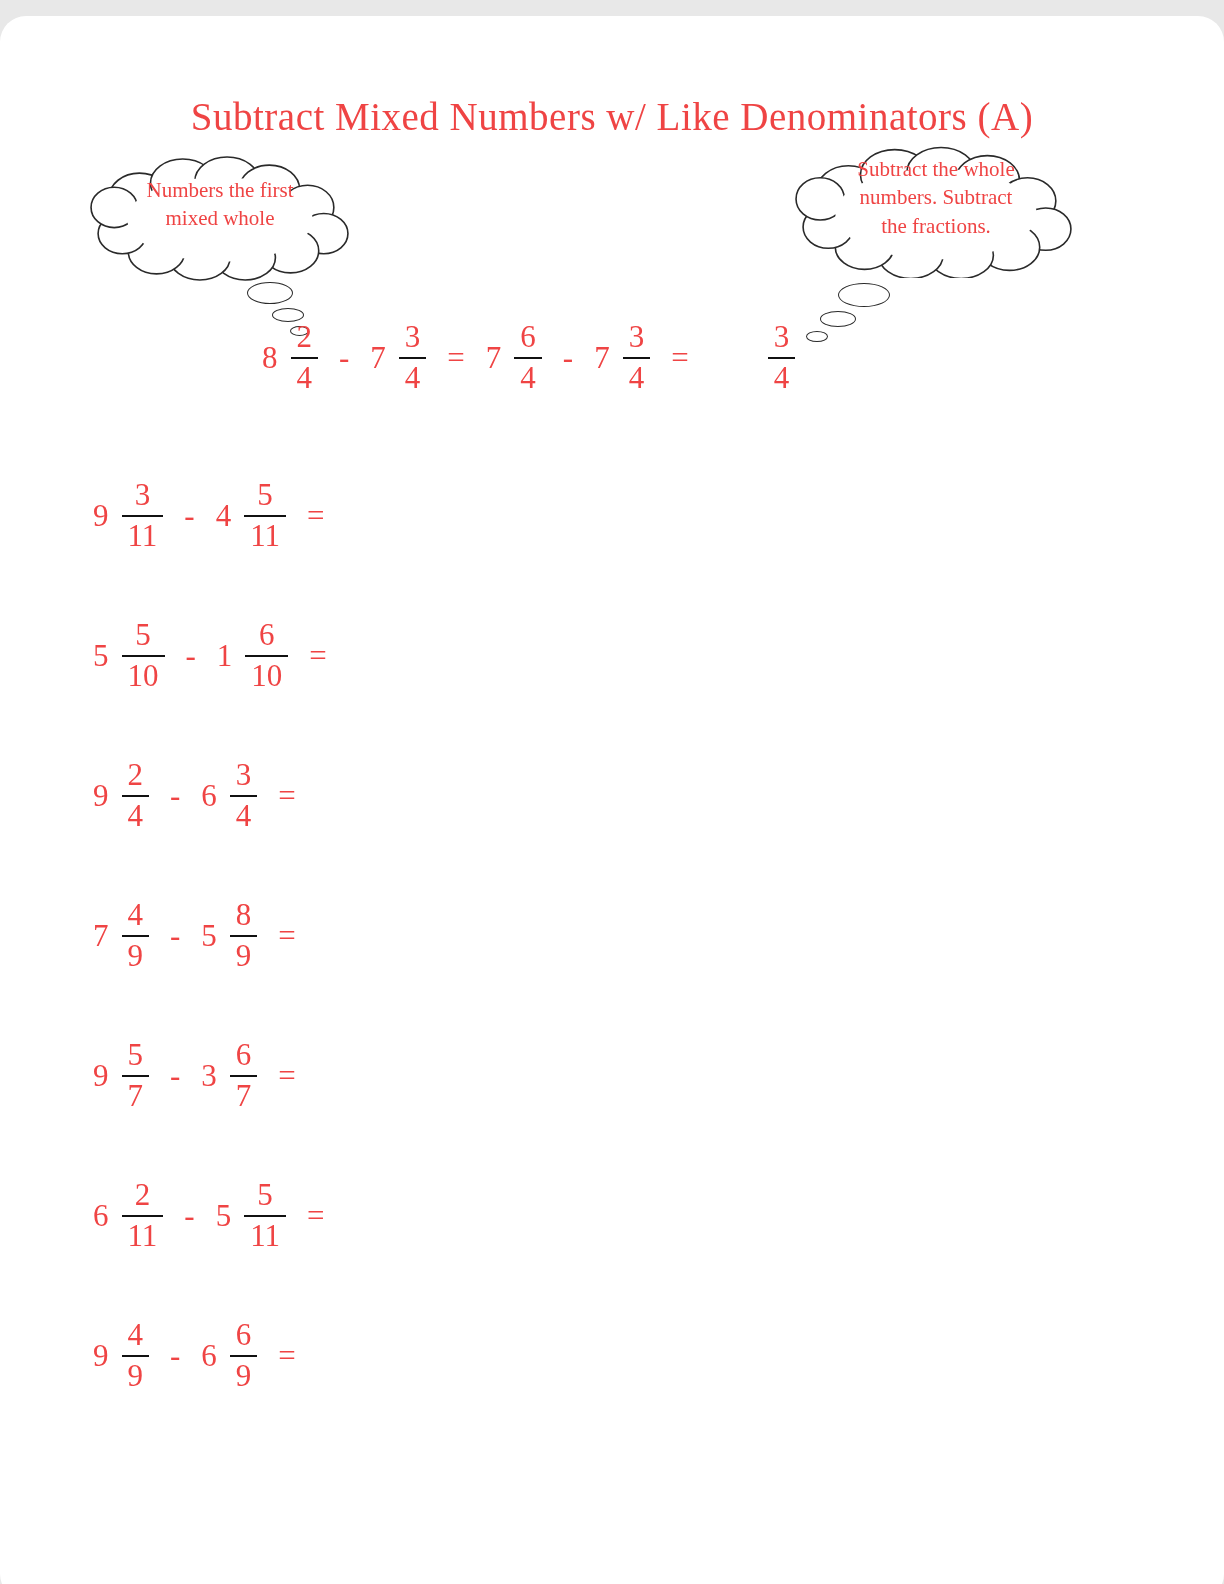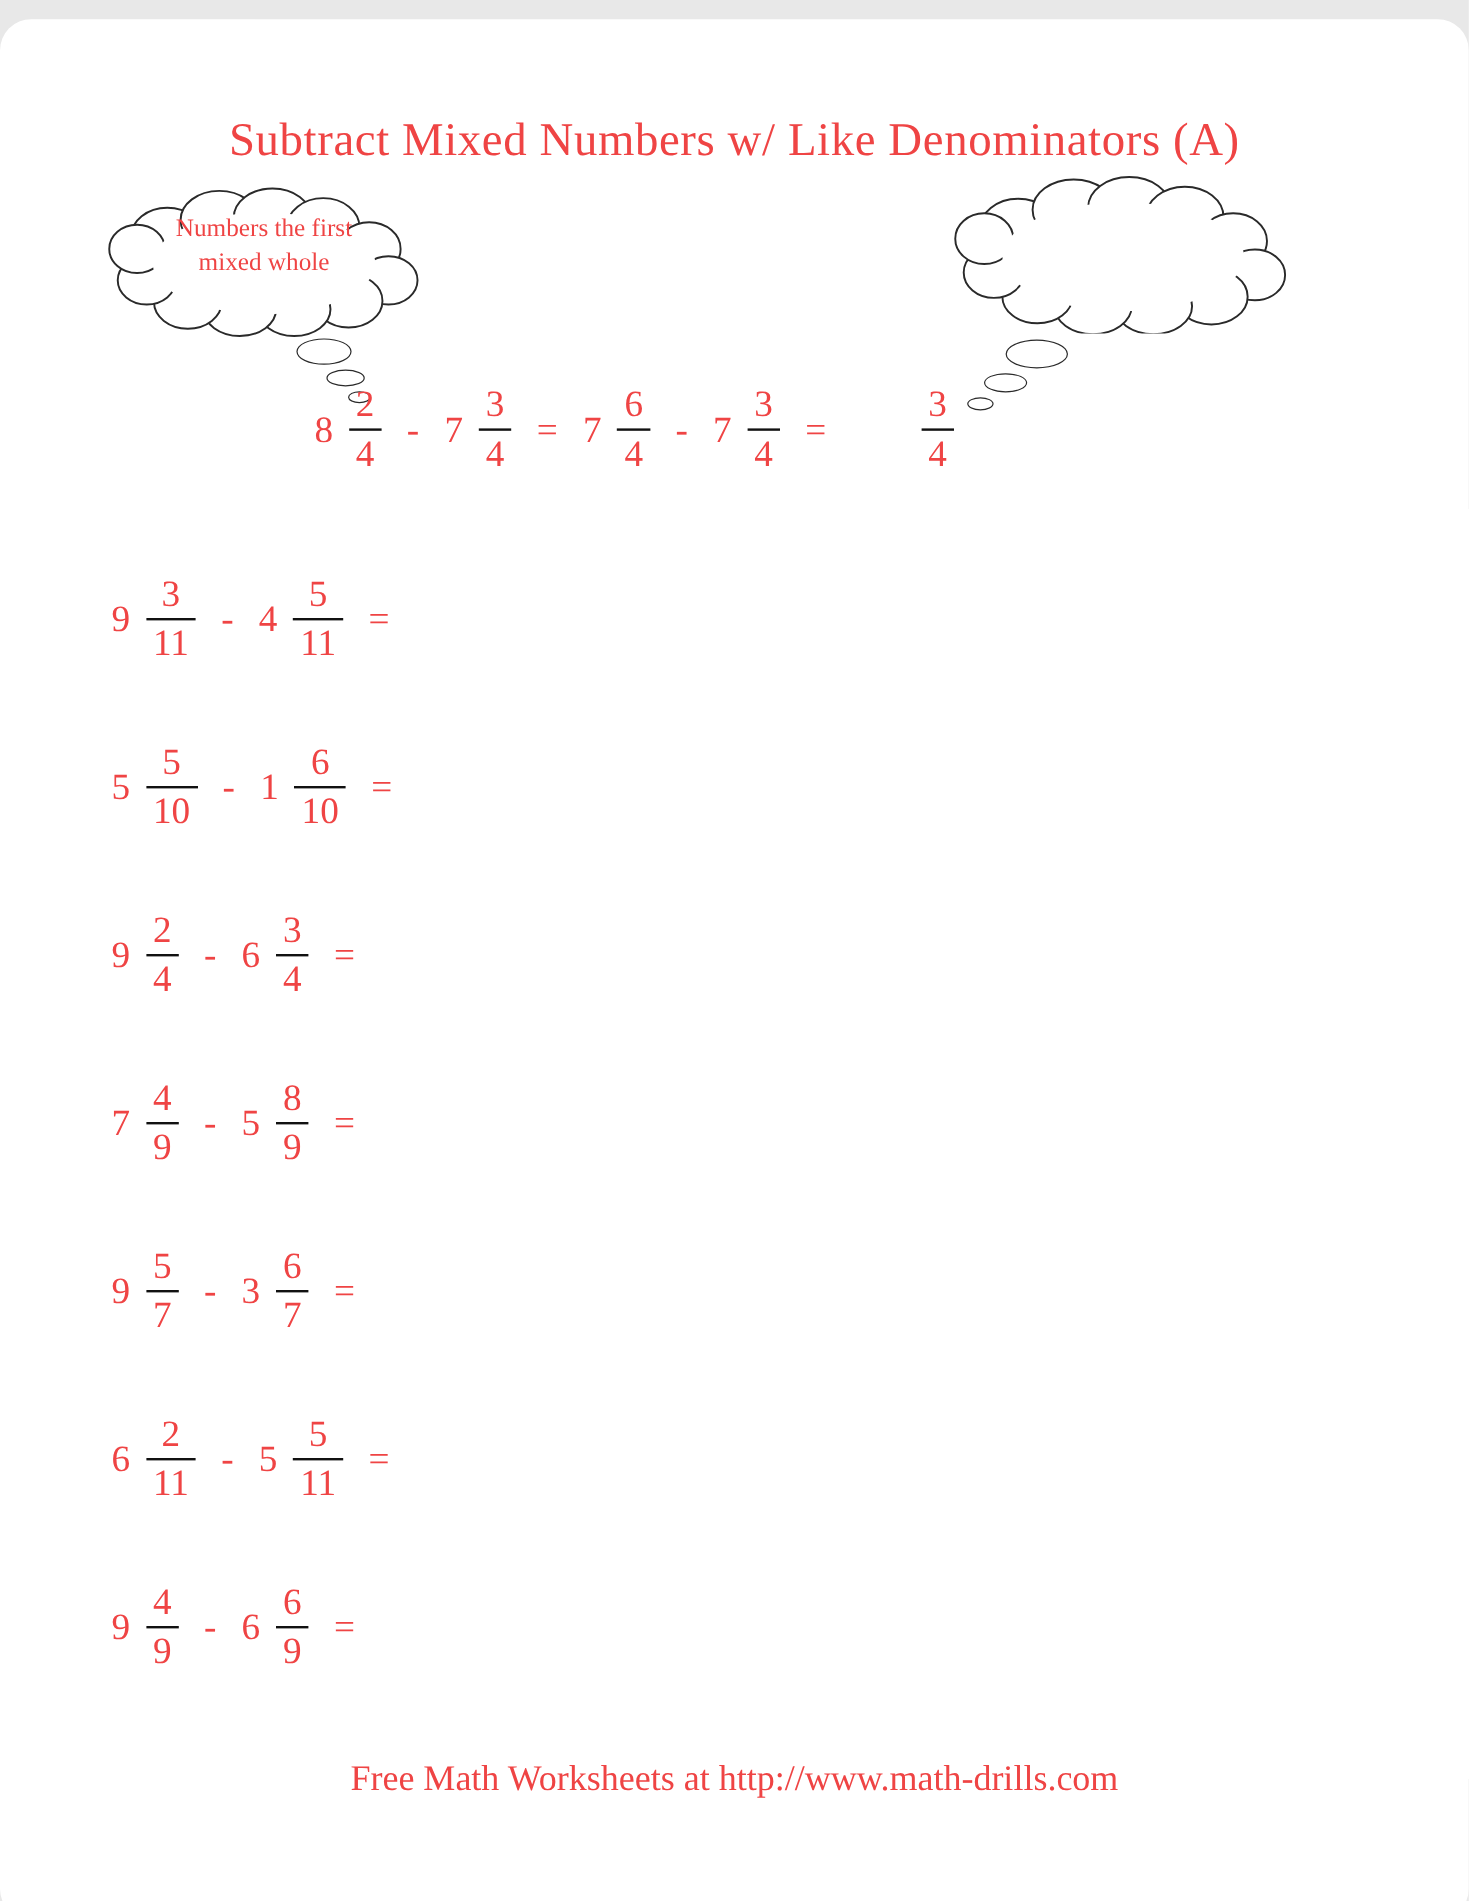--- a/index.html
+++ b/index.html
@@ -90,20 +90,25 @@
         <ellipse cx="254" cy="82" rx="25" ry="21"></ellipse>
         <ellipse cx="218" cy="100" rx="30" ry="23"></ellipse>
         <ellipse cx="170" cy="108" rx="32" ry="23"></ellipse>
         <ellipse cx="120" cy="108" rx="32" ry="23"></ellipse>
         <ellipse cx="74" cy="100" rx="29" ry="22"></ellipse>
         <ellipse cx="38" cy="80" rx="25" ry="21"></ellipse>
         <ellipse cx="30" cy="52" rx="24" ry="21"></ellipse>
       </g>
       <ellipse cx="145" cy="67" rx="100" ry="45" fill="#ffffff" stroke="none"></ellipse>
     </svg>
+    <div class="cloud-text">
+      <div>Subtract the whole</div>
+      <div>numbers. Subtract</div>
+      <div>the fractions.</div>
+    </div>
   </div>
 
   <div class="bub" style="left:838px; top:267px; width:52px; height:24px;"></div>
   <div class="bub" style="left:820px; top:295px; width:36px; height:16px;"></div>
   <div class="bub" style="left:806px; top:315px; width:22px; height:11px;"></div>
 
   <div class="example mathrow">
     <span class="mixed">
       <span class="whole">8</span>
       <span class="frac">
@@ -272,15 +277,14 @@
         <span class="frac">
           <span class="num">6</span>
           <span class="den">9</span>
         </span>
       </span>
       <span class="op">=</span>
     </div>
 
   </div>
 
-  <div class="footer">Free Math Worksheets at http://www.math-drills.com</div>
 
 </div>
 
 </body></html>

